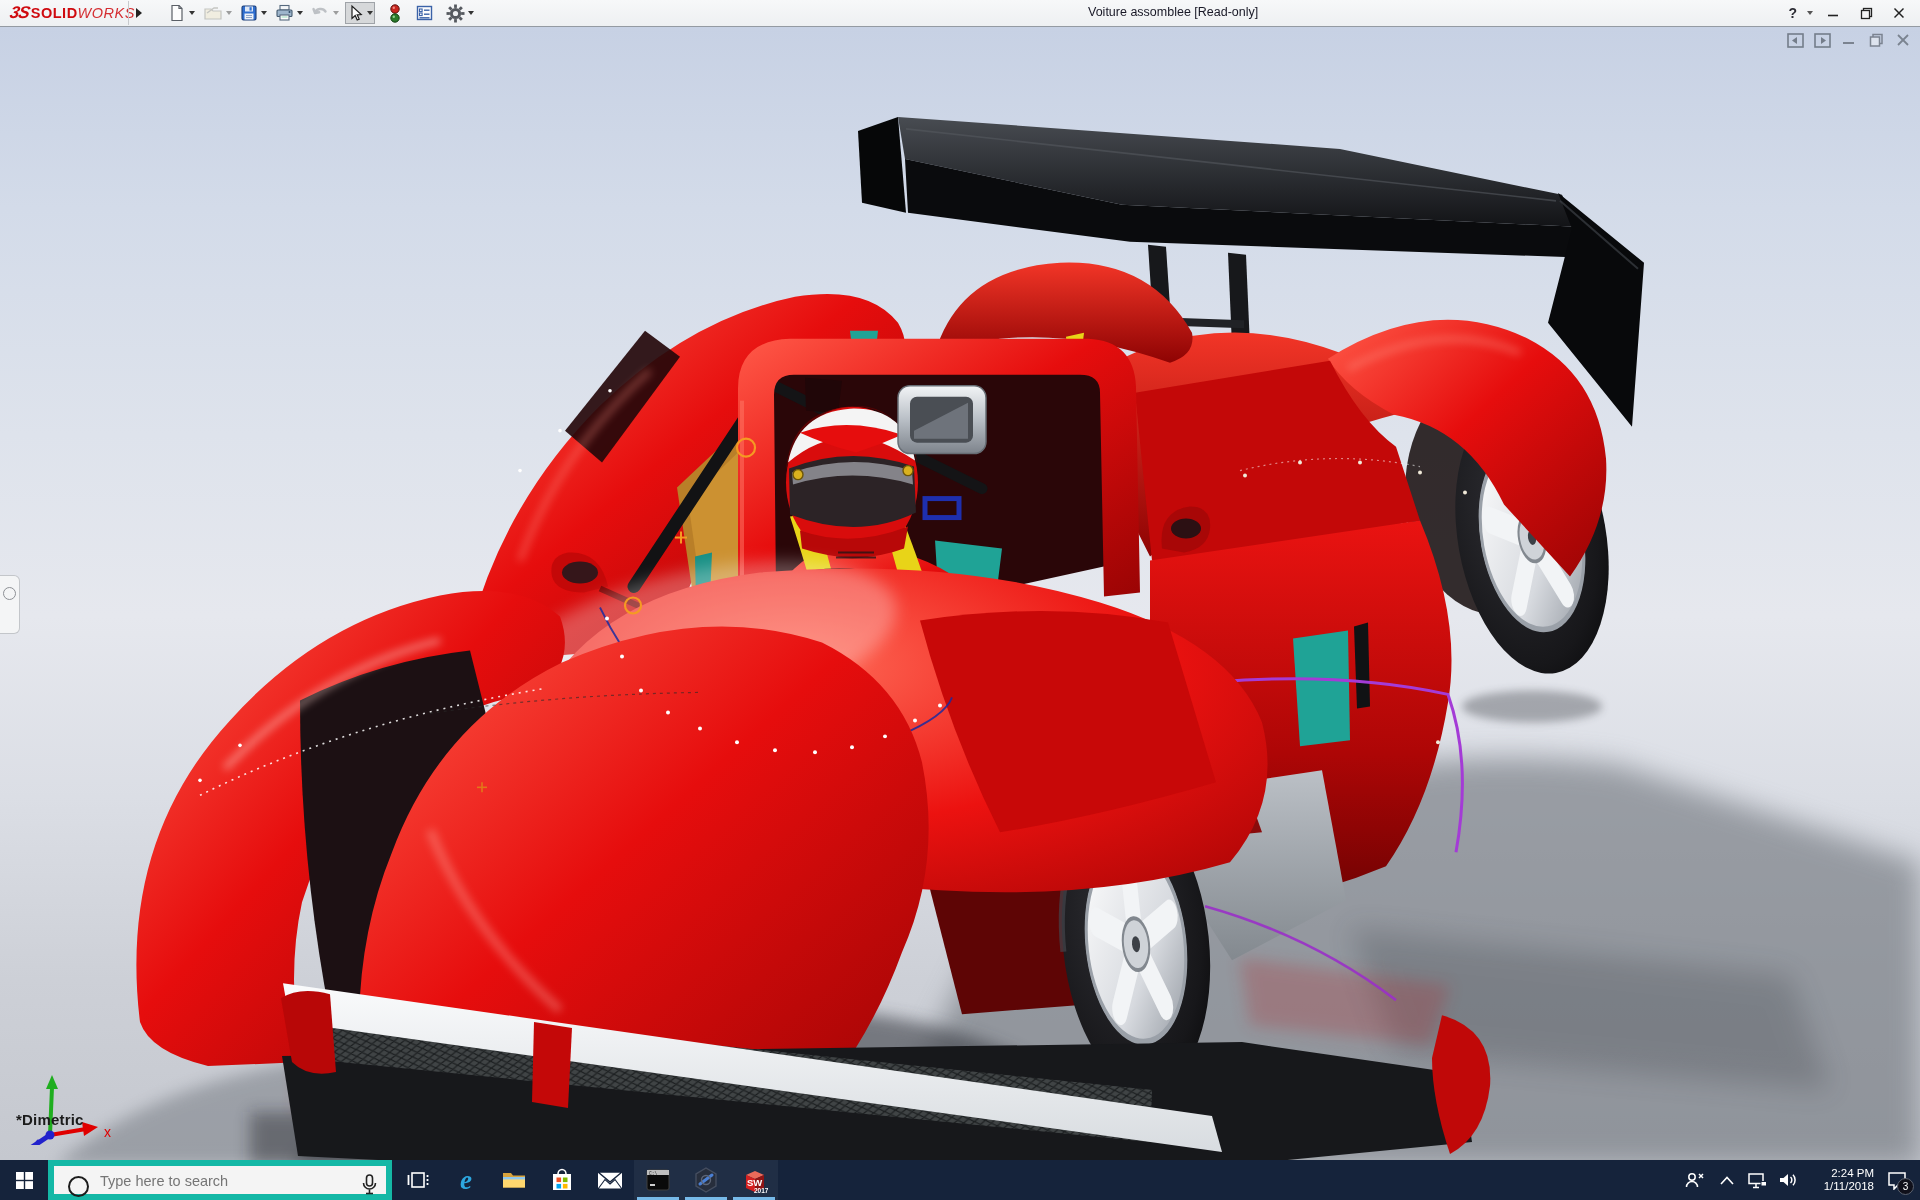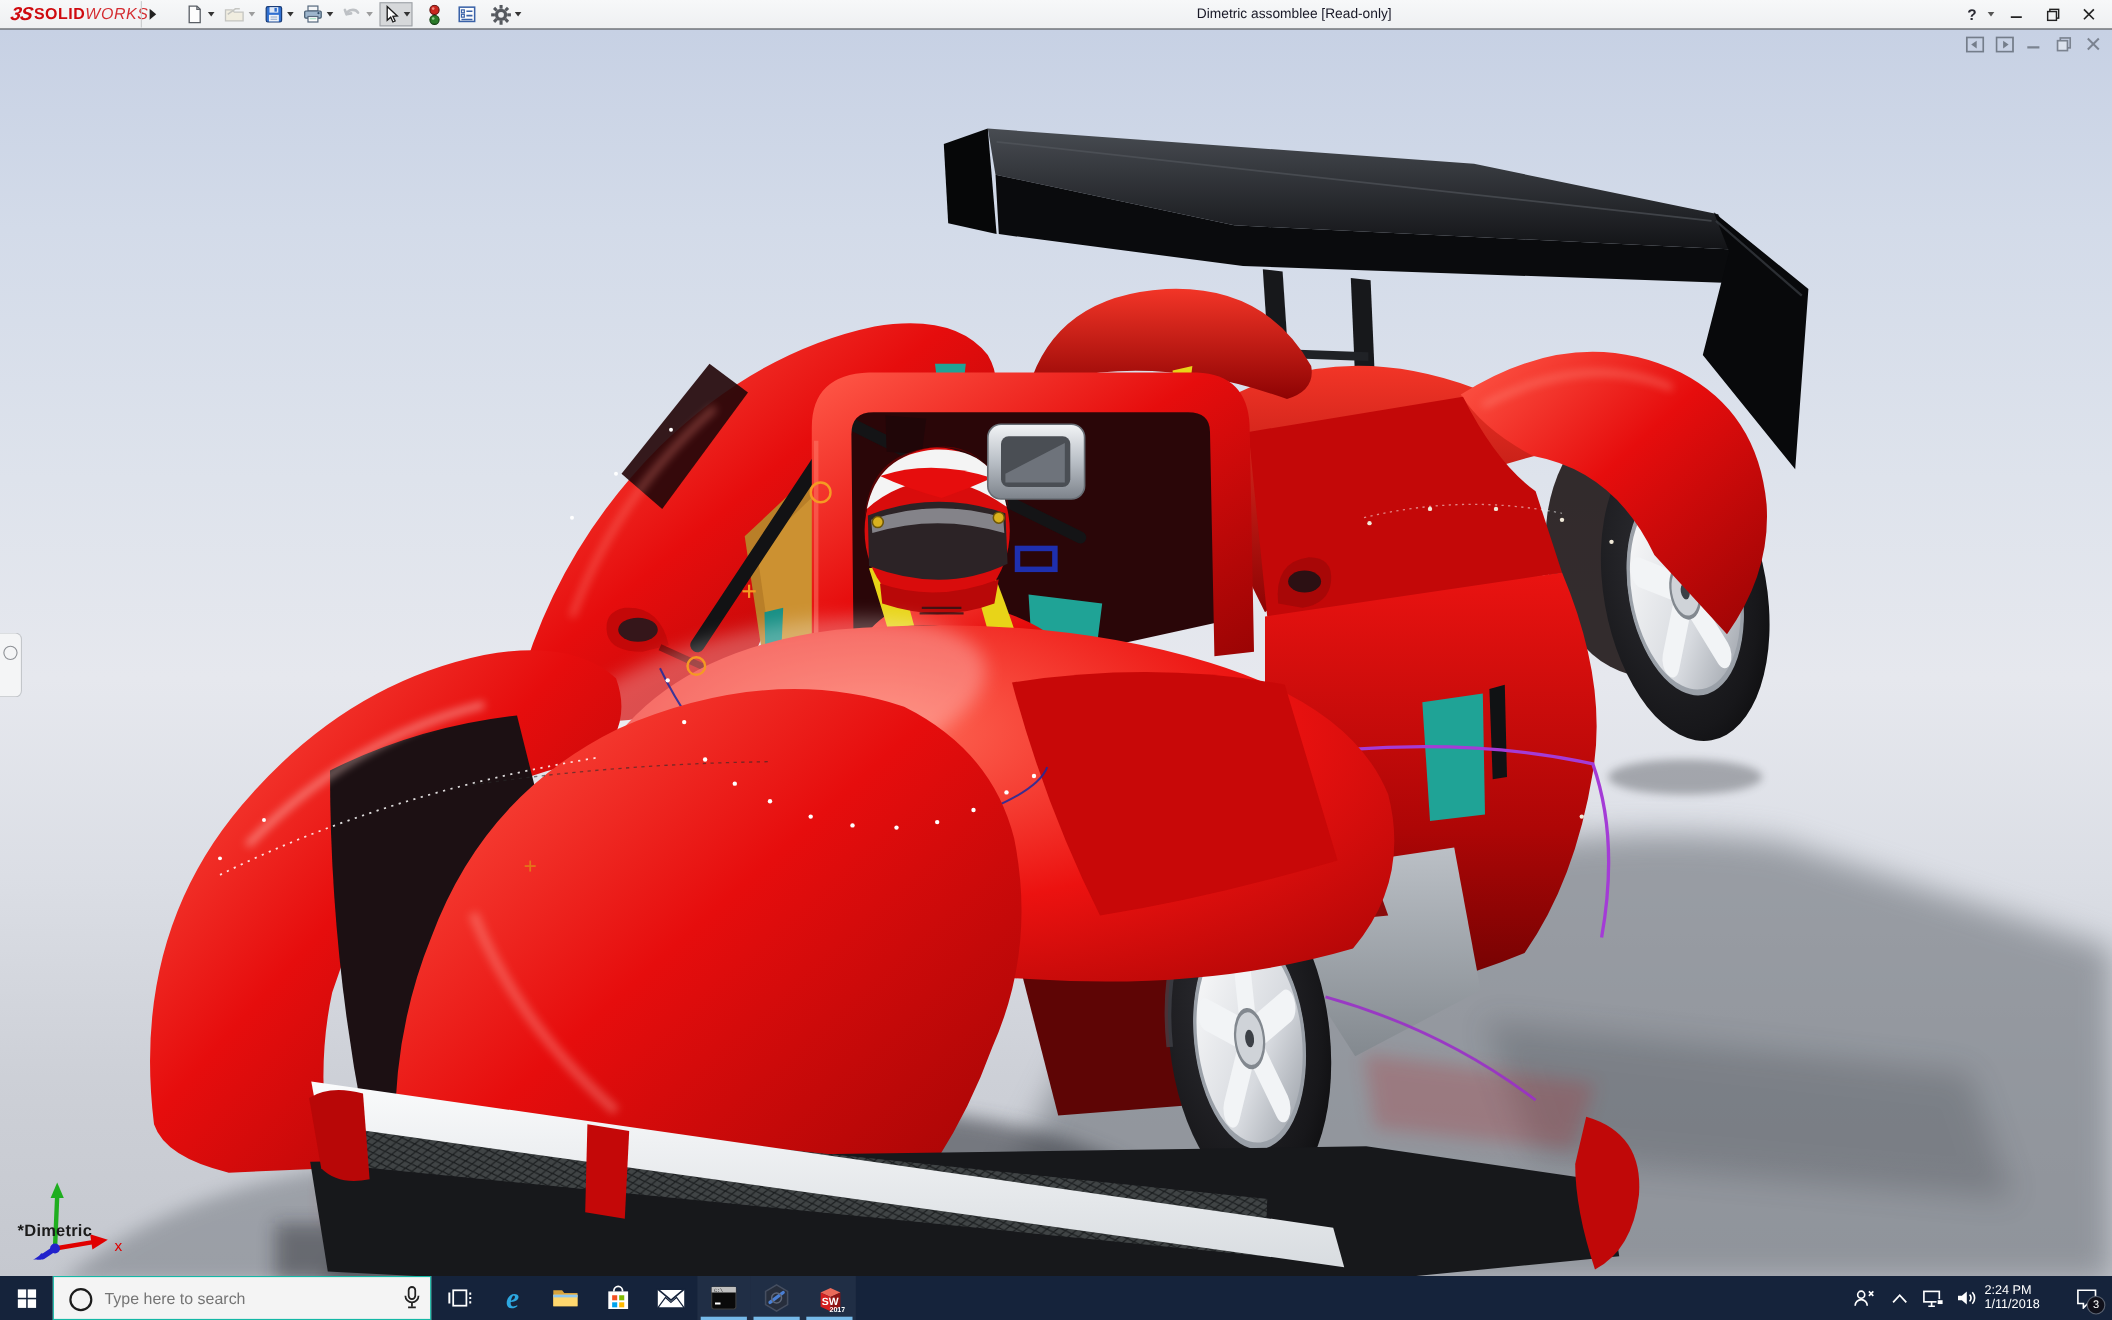--- a/index.html
+++ b/index.html
@@ -38,32 +38,32 @@
   .dc{width:18px;height:16px;display:flex;align-items:center;justify-content:center;background:transparent;border:none;cursor:pointer;padding:0;}
   .left-tab{position:absolute;left:0;top:548px;width:19px;height:57px;background:#f4f5f6;
     border:1px solid #c3c6ca;border-left:none;border-radius:0 6px 6px 0;cursor:pointer;}
   .left-tab .knob{position:absolute;left:3px;top:11px;width:11px;height:11px;border-radius:50%;border:1.6px solid #8d9095;}
   .triad{position:absolute;left:14px;top:1044px;}
   .view-label{position:absolute;left:16px;top:1084px;font-size:15px;font-weight:bold;color:#1b1b1b;letter-spacing:.2px;}
 
   
   .taskbar{position:absolute;left:0;top:1160px;width:1920px;height:40px;background:#15233b;display:flex;align-items:stretch;}
   .startbtn{width:48px;height:40px;display:flex;align-items:center;justify-content:center;background:transparent;border:none;cursor:pointer;}
-  .search{position:relative;width:344px;height:40px;background:#f4f4f4;border:1px solid #14b8a6;box-sizing:border-box;}
+  .search{position:relative;width:344px;height:40px;background:#f4f4f4;border:6px solid #14b8a6;box-sizing:border-box;}
   .search input{position:absolute;left:44px;top:0;width:256px;height:100%;border:none;background:transparent;outline:none;
     font-size:14.5px;color:#333;font-family:"Liberation Sans",sans-serif;}
   .search .ring{position:absolute;left:14px;top:10px;width:17px;height:17px;border:2.2px solid #1c1c1c;border-radius:50%;}
   .search .mic{position:absolute;right:9px;top:8px;}
   .tb-apps{display:flex;align-items:stretch;margin-left:2px;}
   .appbtn{position:relative;width:48px;display:flex;align-items:center;justify-content:center;background:transparent;border:none;cursor:pointer;}
   .appbtn.running{background:rgba(255,255,255,.05);}
   .runbar{position:absolute;left:3px;right:3px;bottom:0;height:3px;background:#76b9e8;}
   .tray{position:absolute;right:0;top:0;height:40px;display:flex;align-items:center;}
   .trayit{height:40px;display:flex;align-items:center;justify-content:center;background:transparent;border:none;cursor:pointer;padding:0;}
-  .clock{width:70px;text-align:left;color:#fff;font-size:11.5px;line-height:13.5px;cursor:pointer;}
+  .clock{width:70px;text-align:right;color:#fff;font-size:11.5px;line-height:13.5px;cursor:pointer;}
   .action{position:relative;width:46px;}
   .badge{position:absolute;right:6px;bottom:5px;width:15px;height:15px;border-radius:50%;background:#10101a;
     color:#fff;font-size:10px;display:flex;align-items:center;justify-content:center;border:1px solid #5a6270;}
 </style>
 </head>
 <body>
 
 <div class="app">
 
   <div class="titlebar">
@@ -156,21 +156,21 @@
             <rect x="-9" y="-1.4" width="3.4" height="2.8" transform="rotate(45)"></rect>
               <rect x="5.6" y="-1.4" width="3.4" height="2.8" transform="rotate(45)"></rect>
           </g>
           <circle r="5.6" fill="#55595f"></circle>
             <circle r="2.6" fill="#eef0f2"></circle>
         </svg>
           <span class="caret"></span>
       </button>
     </div>
 
-    <div class="win-title">Dimetric assomblee [Read-only]</div>
+    <div class="win-title">Voiture assomblee [Read-only]</div>
 
     <div class="tb-right">
       <span class="help-q">?</span>
       <span class="caret" style="border-top-color:#555;"></span>
       <button class="wc">
         <svg width="12" height="12">
             <line x1="1" y1="8.5" x2="11" y2="8.5" stroke="#222" stroke-width="1.6"></line>
           </svg>
       </button>
       <button class="wc">

